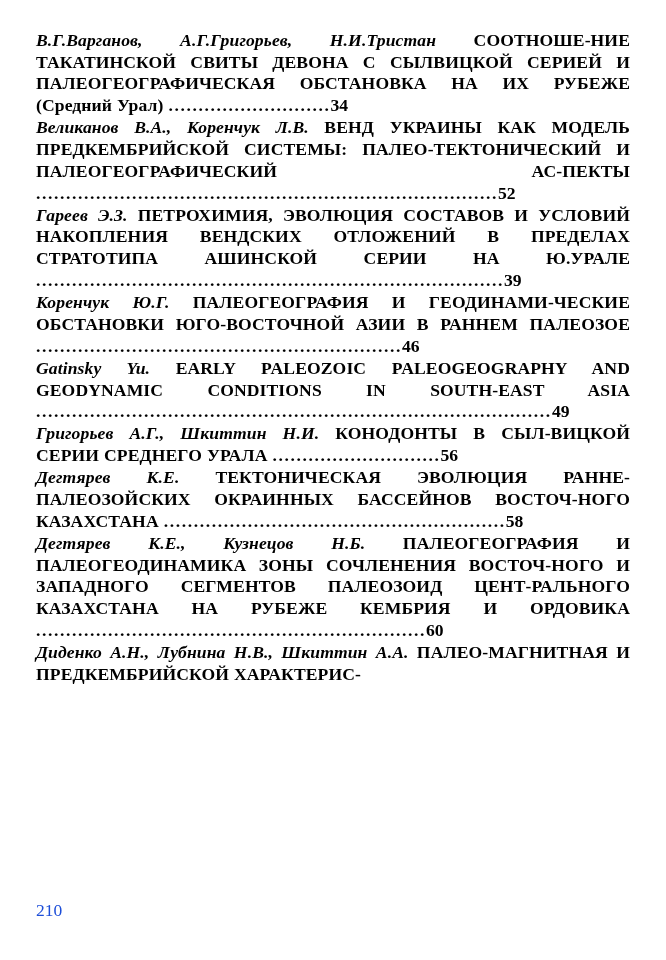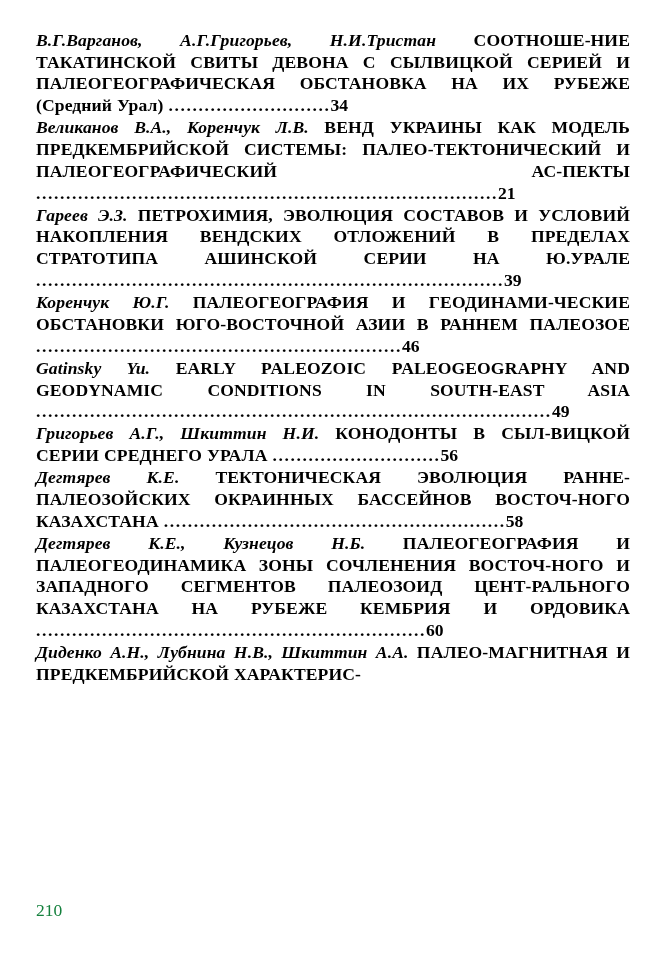--- a/index.html
+++ b/index.html
@@ -52,35 +52,35 @@
   .pg {
     font-weight: bold;
   }
   .folio {
     position: absolute;
     left: 36px;
     top: 900px;
     font-size: 17.5px;
     font-family: "Liberation Serif", "DejaVu Serif", serif;
     font-weight: normal;
-    color: #15803d;
+    color: #1d4ed8;
   }
 </style>
 </head>
 <body>
 
 <div class="page">
   <div class="toc">
 
     <p class="entry">
       <span class="au">В.Г.Варганов,  А.Г.Григорьев,  Н.И.Тристан</span><span class="ti"> СООТНОШЕ-НИЕ ТАКАТИНСКОЙ СВИТЫ ДЕВОНА С СЫЛВИЦКОЙ СЕРИЕЙ И ПАЛЕОГЕОГРАФИЧЕСКАЯ ОБСТАНОВКА НА ИХ РУБЕЖЕ  (Средний Урал) </span><span class="dots">...........................</span><span class="pg">34</span>
     </p>
 
     <p class="entry">
-      <span class="au">Великанов В.А.,  Коренчук Л.В.</span><span class="ti"> ВЕНД УКРАИНЫ КАК МОДЕЛЬ  ПРЕДКЕМБРИЙСКОЙ  СИСТЕМЫ:  ПАЛЕО-ТЕКТОНИЧЕСКИЙ  И  ПАЛЕОГЕОГРАФИЧЕСКИЙ  АС-ПЕКТЫ </span><span class="dots">.............................................................................</span><span class="pg">21</span>
+      <span class="au">Великанов В.А.,  Коренчук Л.В.</span><span class="ti"> ВЕНД УКРАИНЫ КАК МОДЕЛЬ  ПРЕДКЕМБРИЙСКОЙ  СИСТЕМЫ:  ПАЛЕО-ТЕКТОНИЧЕСКИЙ  И  ПАЛЕОГЕОГРАФИЧЕСКИЙ  АС-ПЕКТЫ </span><span class="dots">.............................................................................</span><span class="pg">52</span>
     </p>
 
     <p class="entry">
       <span class="au">Гареев Э.З.</span><span class="ti"> ПЕТРОХИМИЯ, ЭВОЛЮЦИЯ СОСТАВОВ И УСЛОВИЙ НАКОПЛЕНИЯ ВЕНДСКИХ ОТЛОЖЕНИЙ В ПРЕДЕЛАХ  СТРАТОТИПА  АШИНСКОЙ  СЕРИИ  НА Ю.УРАЛЕ </span><span class="dots">..............................................................................</span><span class="pg">39</span>
     </p>
 
 
     <p class="entry">
       <span class="au">Коренчук Ю.Г.</span><span class="ti"> ПАЛЕОГЕОГРАФИЯ И ГЕОДИНАМИ-ЧЕСКИЕ ОБСТАНОВКИ ЮГО-ВОСТОЧНОЙ АЗИИ В РАННЕМ ПАЛЕОЗОЕ </span><span class="dots">.............................................................</span><span class="pg">46</span>
     </p>

